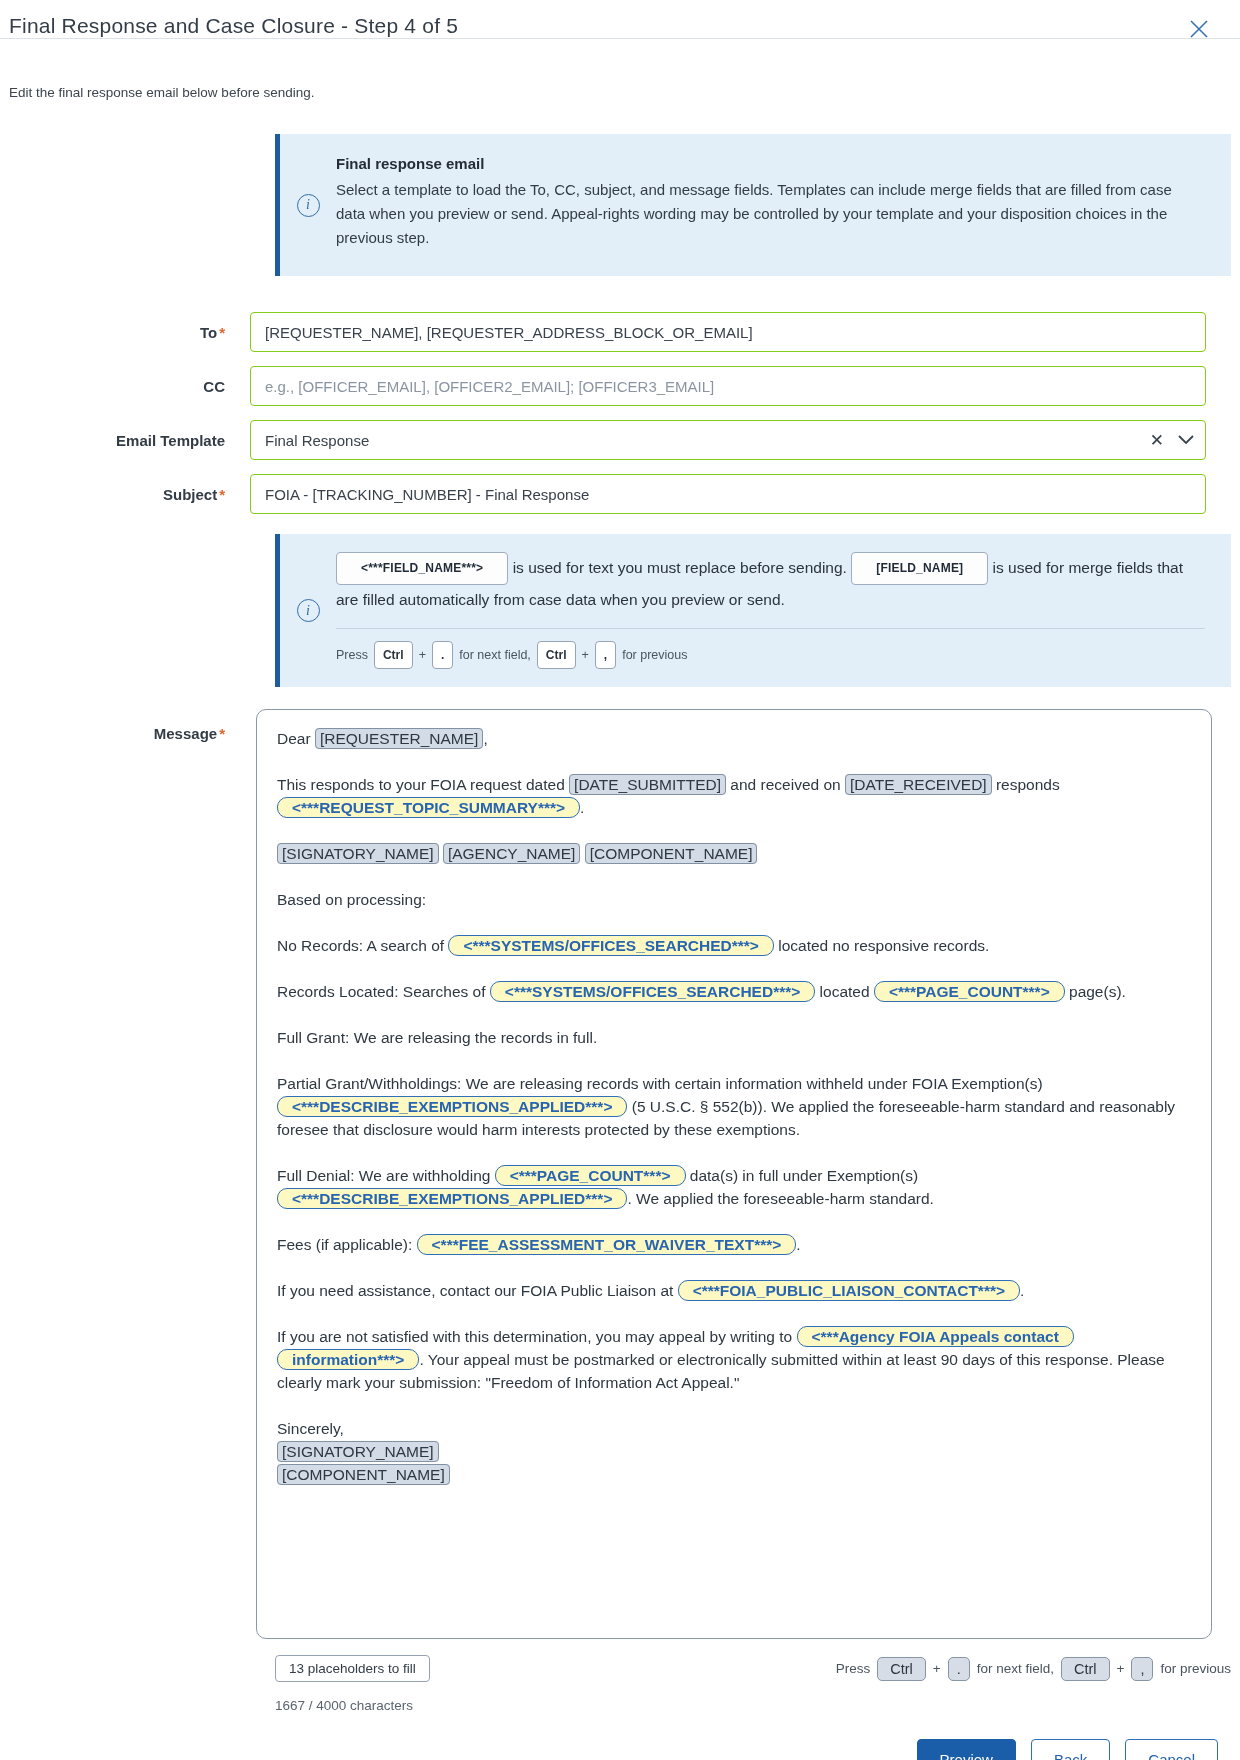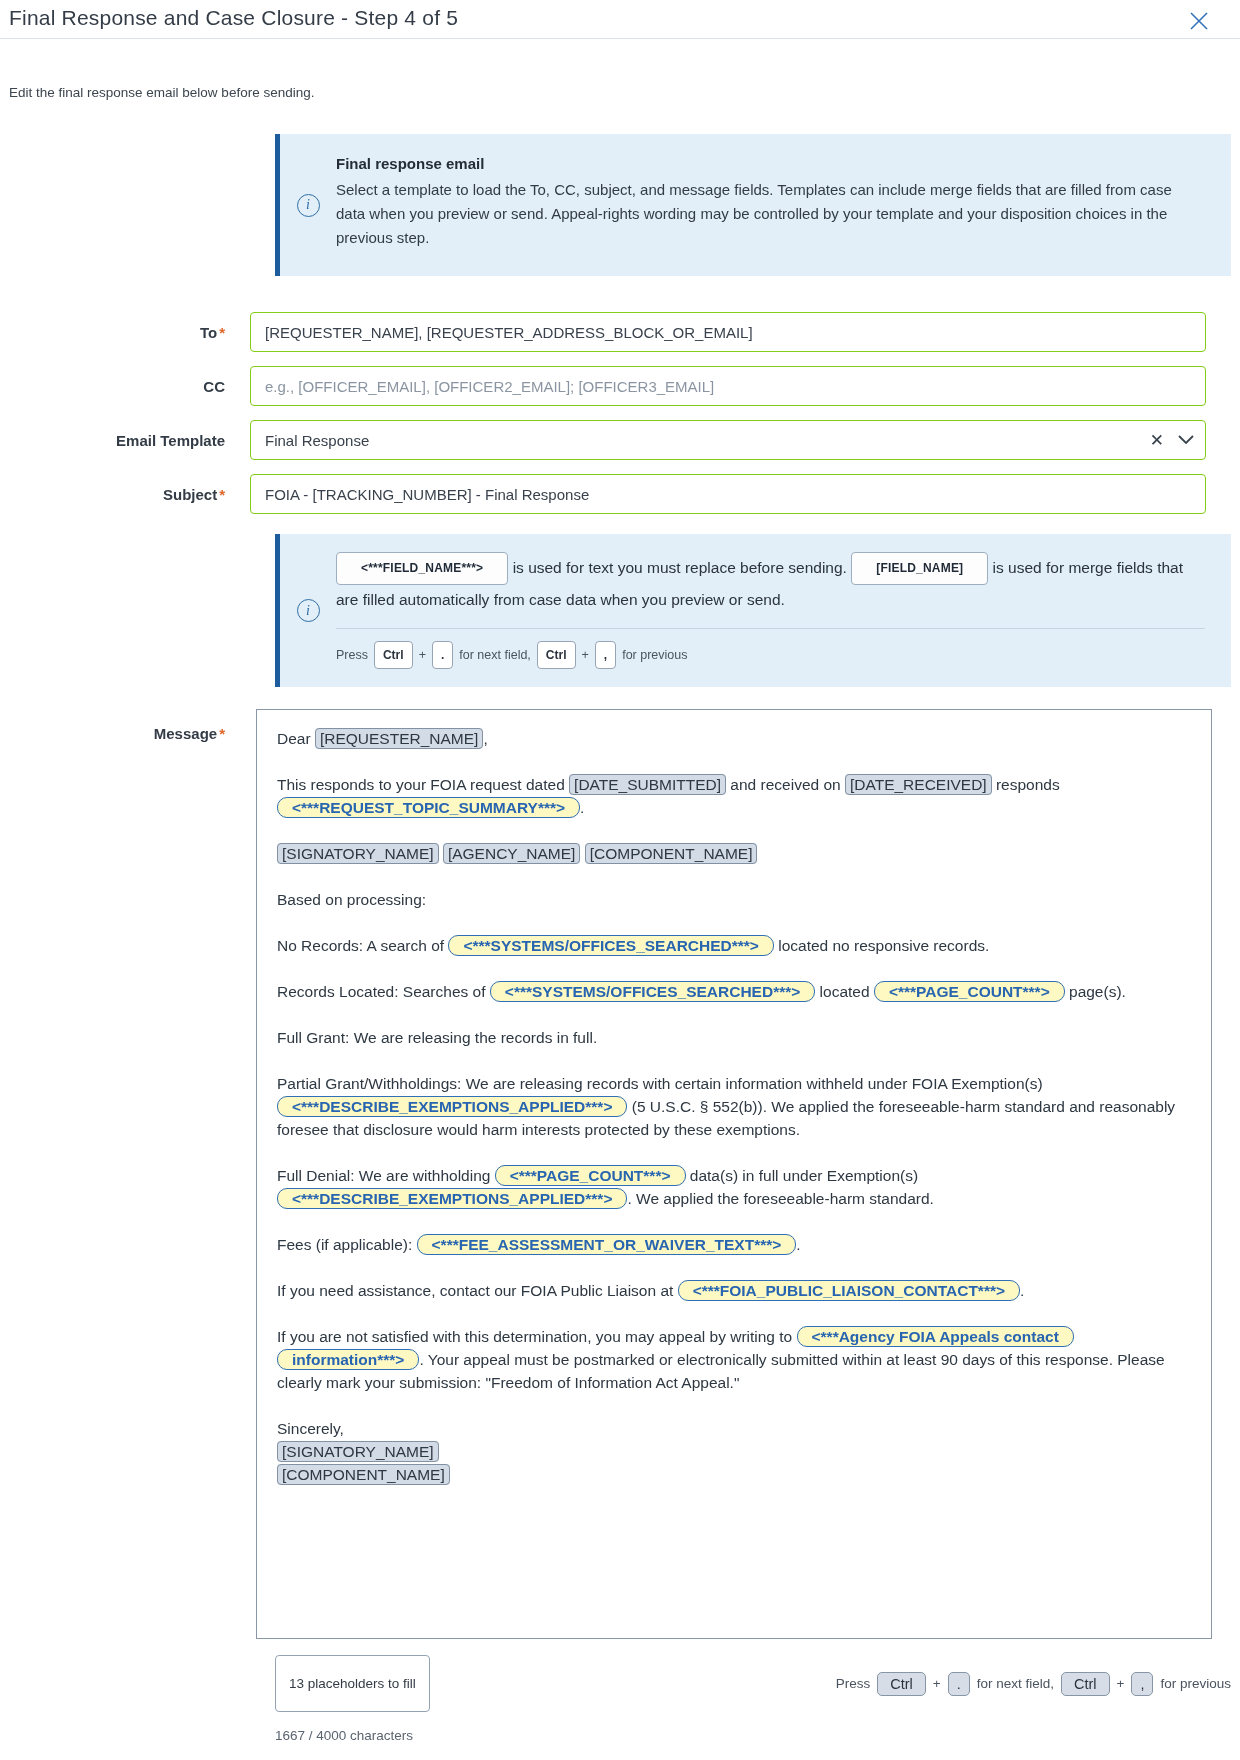--- a/index.html
+++ b/index.html
@@ -7,21 +7,21 @@
   body {
     width: 1240px; height: 1760px;
     font-family: "Liberation Sans", sans-serif;
     color: #39424c;
     position: relative;
     overflow: hidden;
   }
   
   .hdr {
     display: flex; align-items: flex-start; justify-content: space-between;
-    padding: 6px 28px 0 9px; height: 39px;
+    padding: 14px 28px 0 9px; height: 39px;
     border-bottom: 1px solid #dae1e8;
     text-align: center;
   }
   .hdr-title { font-size: 21px; color: #343d47; font-weight: 400; letter-spacing: .2px; }
   .close-btn { background: none; border: none; cursor: pointer; padding: 2px; margin-top: 2px; }
   
   .intro { margin: 46px 0 0 9px; font-size: 13.5px; color: #3c454f; }
   
   .info-box {
     margin-left: 275px; width: 956px;
@@ -72,39 +72,39 @@
   .legend-short, .footer-short { font-size: 12.5px; color: #4a545f; display: flex; align-items: center; gap: 6px; }
   .kbd {
     display: inline-block; background: #fff; border: 1px solid #98a5b4;
     border-radius: 4px; padding: 1px 8px; font-size: 12px; font-weight: bold; color: #2b343e;
   }
   
   .msg-row { margin-top: 22px; }
   .msg-row .lbl { padding-top: 16px; }
   .editor {
     width: 956px; height: 930px;
-    border: 1px solid #8a97a7; border-radius: 0;
+    border: 1px solid #8a97a7; border-radius: 10px;
     padding: 17px 20px; font-size: 15.5px; line-height: 23px; color: #2e3842;
     overflow: hidden; background: #fff;
   }
   .para { margin-bottom: 23px; min-height: 23px; }
   .tok {
     border-radius: 4px; padding: 1px 4px;
     -webkit-box-decoration-break: clone; box-decoration-break: clone;
   }
   .tok-merge { background: #d3dbe6; border: 1px solid #8392a3; color: #2e3842; }
   .tok-ph {
     background: #fef9c3; border: 1px solid #2f6fb8; color: #2765b1;
     border-radius: 10px; padding: 1px 14px; font-weight: bold;
   }
   
   .foot1 { display: flex; justify-content: space-between; align-items: center; margin: 16px 0 0 275px; width: 956px; }
   .badge {
     background: #fff; border: 1px solid #96a3b2; border-radius: 4px;
-    padding: 20px 13px; font-size: 13.5px; color: #333c46;
+    padding: 5px 13px; font-size: 13.5px; color: #333c46;
   }
   .footer-short { font-size: 13.5px; gap: 7px; }
   .kbd-f {
     display: inline-block; background: #d6dde6; border: 1px solid #8795a6;
     border-radius: 5px; padding: 3px 12px; font-size: 14.5px; color: #2b343e;
   }
   .kbd-f.small { padding: 3px 8px; }
   .char-count { margin: 16px 0 0 275px; font-size: 13.5px; color: #5a646f; }
   .btn-row { display: flex; justify-content: flex-end; gap: 15px; margin: 26px 22px 0 0; }
   .btn {

